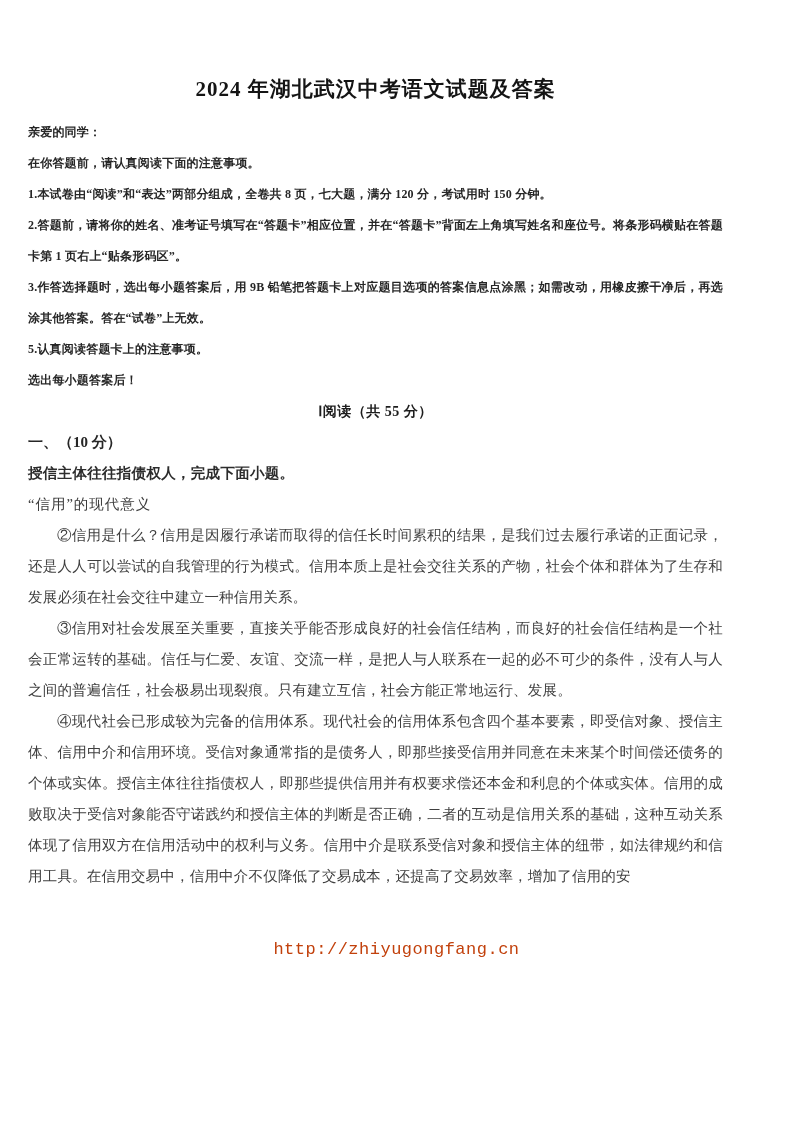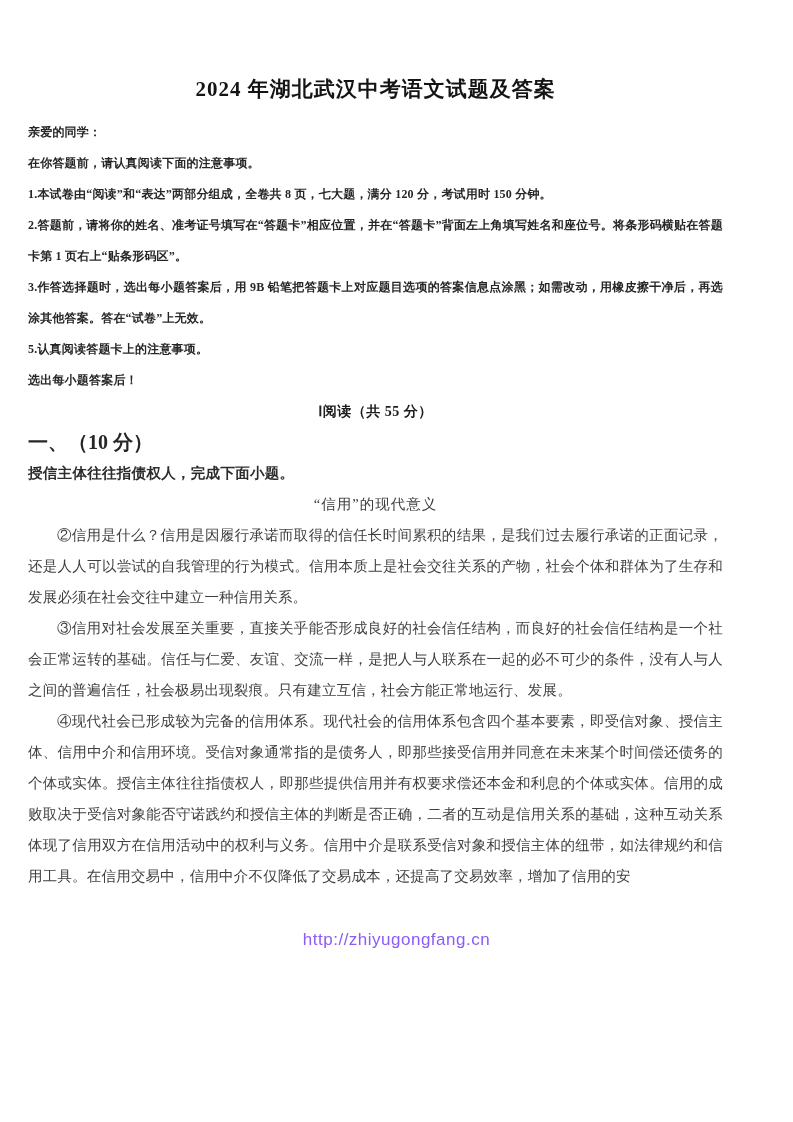--- a/index.html
+++ b/index.html
@@ -36,61 +36,61 @@
     margin: 0;
     font-size: 14px;
     line-height: 31px;
     font-weight: bold;
     text-align: center;
     color: #1d1d1d;
     letter-spacing: 0.5px;
   }
   .question-number {
     margin: 0;
-    font-size: 20px;
+    font-size: 15px;
     line-height: 31px;
     font-weight: bold;
     color: #262626;
   }
   .question-intro {
     margin: 0;
     font-size: 14.5px;
     line-height: 31px;
     font-weight: 600;
     color: #2c2c2c;
     letter-spacing: 0.3px;
   }
   .article-title {
     margin: 0;
     font-size: 14.5px;
     line-height: 31px;
     font-weight: normal;
-    text-align: center;
+    text-align: left;
     color: #3c3c3c;
     letter-spacing: 1px;
   }
   .body-para {
     margin: 0;
     font-size: 14.5px;
     line-height: 31px;
     font-weight: normal;
     color: #3f3f3f;
     text-align: justify;
     text-indent: 2em;
     letter-spacing: 0.2px;
   }
   .footer-url {
     position: absolute;
     left: 0;
     right: 0;
-    bottom: 22px;
+    bottom: 13px;
     text-align: center;
-    font-family: Liberation Sans, sans-serif;
+    font-family: Liberation Mono, monospace;
     font-size: 17px;
-    color: #8b5cf6;
+    color: #c2410c;
     letter-spacing: 0.5px;
   }
 </style>
 </head>
 <body>
 
 <div class="page">
 
   <h1 class="title">2024 年湖北武汉中考语文试题及答案</h1>
 

